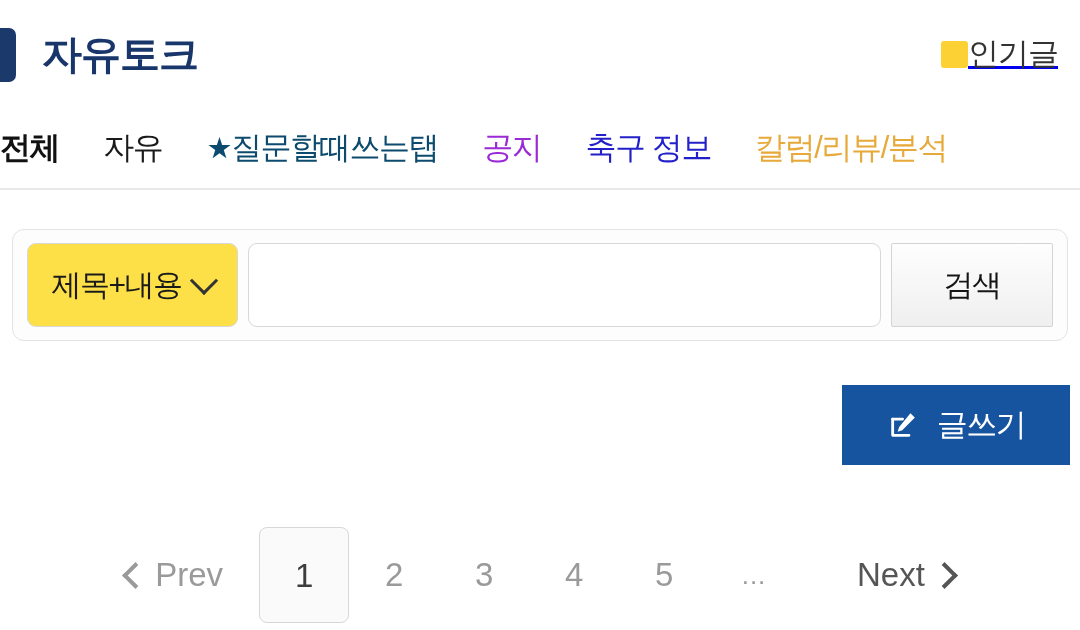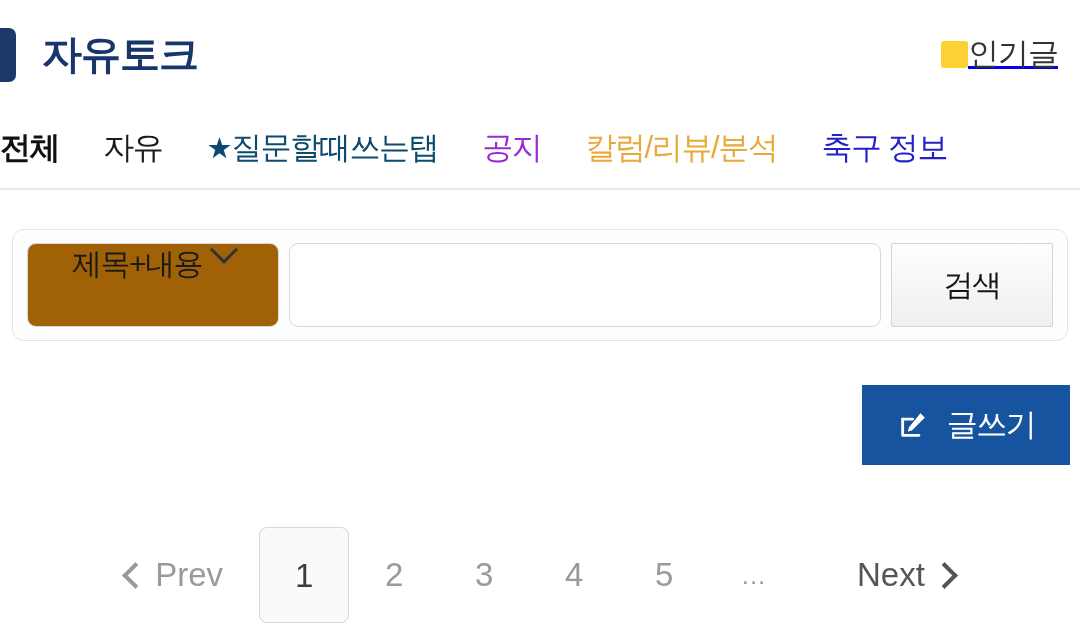--- a/index.html
+++ b/index.html
@@ -100,28 +100,28 @@
     box-sizing: border-box;
     border: 1px solid #e3e3e3;
     border-radius: 12px;
     background: #fdfdfd;
     display: flex;
     align-items: center;
     padding: 0 14px;
     gap: 10px;
   }
   .select-box {
-    width: 252px;
+    width: 211px;
     height: 84px;
     box-sizing: border-box;
-    background: #a16207;
+    background: #fde047;
     border: 1px solid #d8d8d8;
     border-radius: 9px;
     display: flex;
-    align-items: flex-start;
+    align-items: center;
     justify-content: center;
     gap: 12px;
     flex: 0 0 auto;
   }
   .select-label {
     font-size: 30px;
     color: #1a1a1a;
     letter-spacing: -1.5px;
     white-space: nowrap;
   }
@@ -168,21 +168,21 @@
     background: #ffffff;
   }
 
   
   .write-row {
     display: flex;
     justify-content: flex-end;
     padding-right: 10px;
   }
   .write-btn {
-    width: 208px;
+    width: 228px;
     height: 80px;
     background: #17549f;
     border: none;
     display: flex;
     align-items: center;
     justify-content: center;
     gap: 16px;
     cursor: pointer;
   }
   .write-label {
@@ -259,22 +259,22 @@
     <span class="popular-square"></span>
     <span class="popular-label">인기글</span>
   </a>
 </div>
 
 <div class="tabs">
   <a class="tab active" href="#">전체</a>
   <a class="tab" href="#">자유</a>
   <a class="tab green" href="#"><span class="tab-star">★</span><span>질문할때쓰는탭</span></a>
   <a class="tab purple" href="#">공지</a>
+  <a class="tab blue" href="#">축구 정보</a>
   <a class="tab orange" href="#">칼럼/리뷰/분석</a>
-  <a class="tab blue" href="#">축구 정보</a>
 </div>
 
 <div class="search-panel">
   <div class="select-box">
     <span class="select-label">제목+내용</span>
     <span class="chevron-down"></span>
   </div>
   <input class="search-input" type="text" placeholder="" style="">
   <button class="search-btn">검색</button>
 </div>

